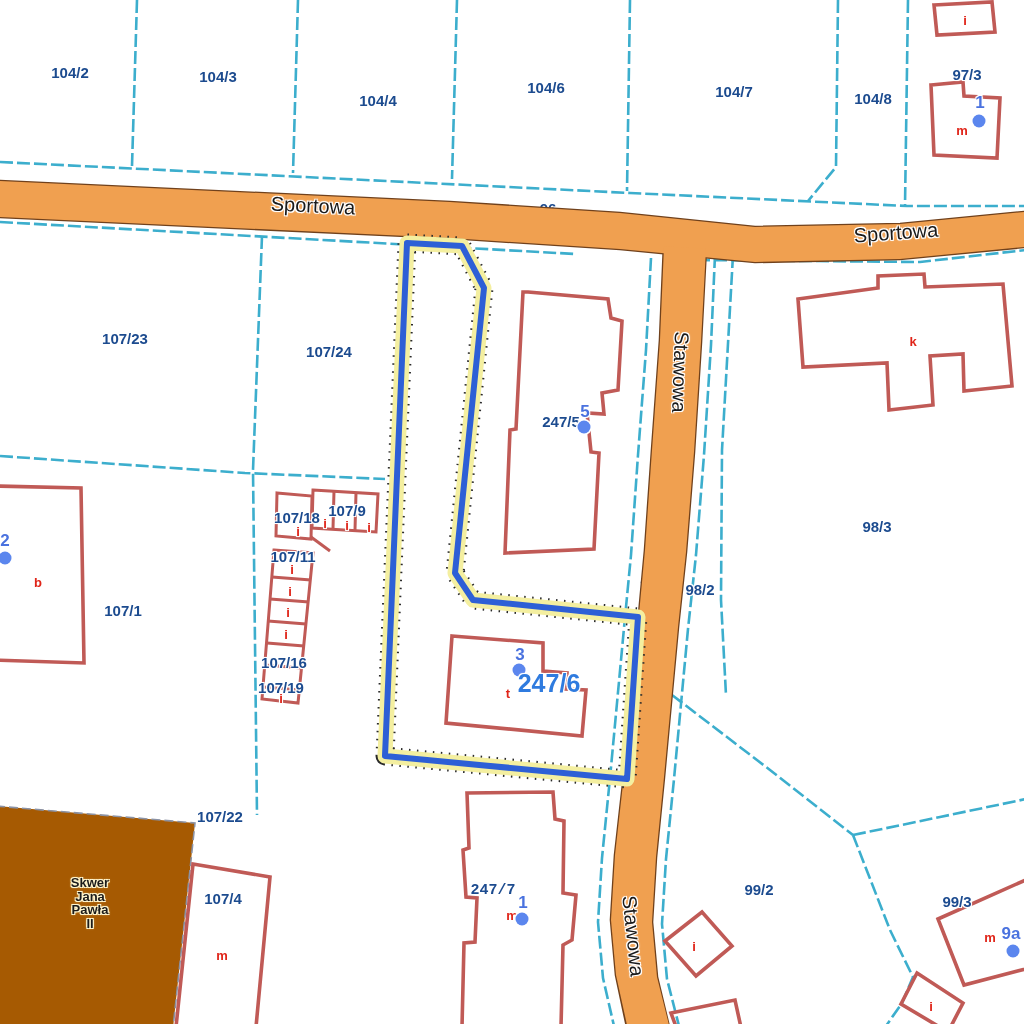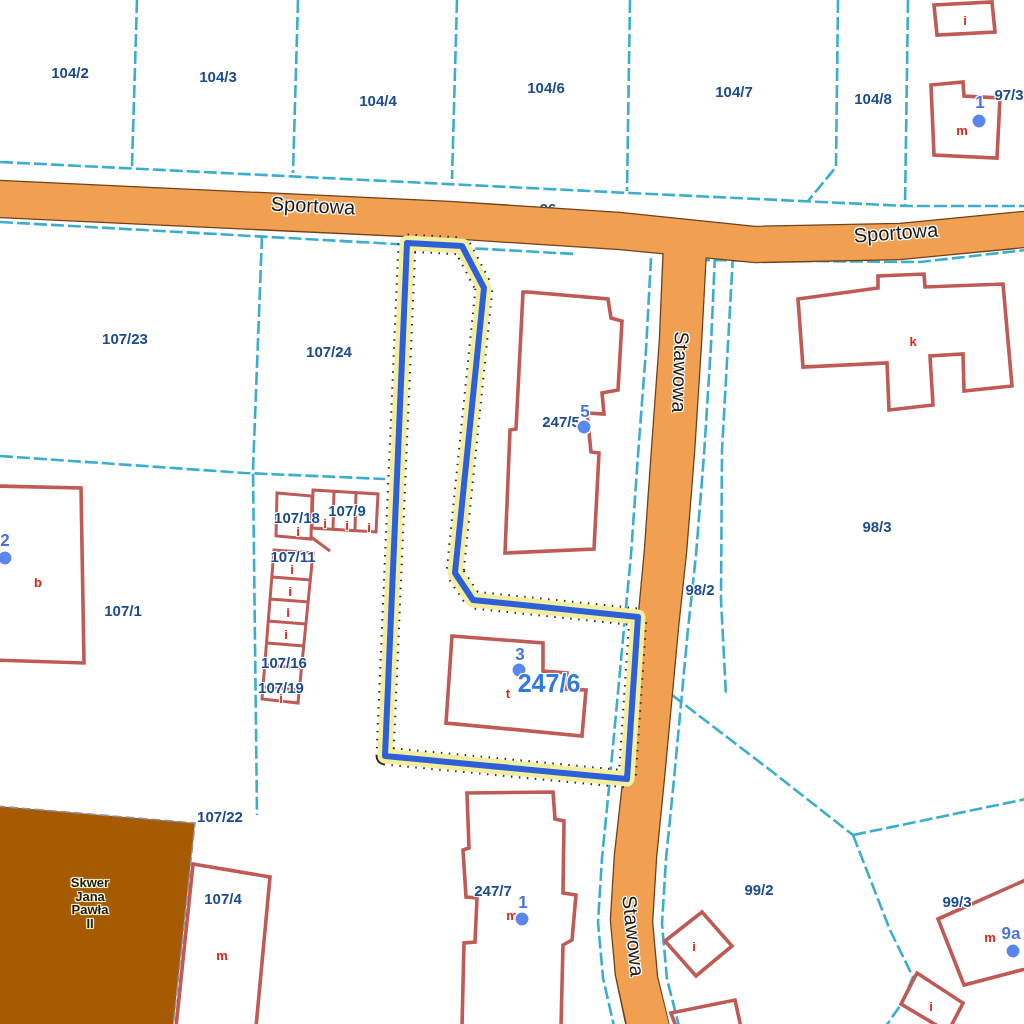--- a/index.html
+++ b/index.html
@@ -100,35 +100,35 @@
     </g>
   </svg>
 
   <div id="labels">
       <div class="lbl parcel" style="left: 70px; top: 73px;">104/2</div>
       <div class="lbl parcel" style="left: 218px; top: 77px;">104/3</div>
       <div class="lbl parcel" style="left: 378px; top: 82px; margin-top: 19px;">104/4</div>
       <div class="lbl parcel" style="left: 546px; top: 88px; text-align: center;">104/6</div>
       <div class="lbl parcel" style="left: 734px; top: 92px;">104/7</div>
       <div class="lbl parcel" style="left: 873px; top: 99px;">104/8</div>
-      <div class="lbl parcel" style="left: 967px; top: 95px; margin-left: 42px;">97/3</div>
+      <div class="lbl parcel" style="left: 967px; top: 75px;">97/3</div>
       <div class="lbl parcel" style="left: 125px; top: 339px;">107/23</div>
       <div class="lbl parcel" style="left: 329px; top: 352px;">107/24</div>
       <div class="lbl parcel" style="left: 877px; top: 527px;">98/3</div>
       <div class="lbl parcel" style="left: 700px; top: 590px;">98/2</div>
       <div class="lbl parcel" style="left: 297px; top: 518px;">107/18</div>
       <div class="lbl parcel" style="left: 347px; top: 511px;">107/9</div>
       <div class="lbl parcel" style="left: 293px; top: 557px;">107/11</div>
       <div class="lbl parcel" style="left: 284px; top: 663px;">107/16</div>
       <div class="lbl parcel" style="left: 281px; top: 688px;">107/19</div>
       <div class="lbl parcel" style="left: 123px; top: 611px;">107/1</div>
       <div class="lbl parcel" style="left: 220px; top: 817px;">107/22</div>
       <div class="lbl parcel" style="left: 223px; top: 899px;">107/4</div>
       <div class="lbl parcel" style="left: 561px; top: 422px;">247/5</div>
-      <div class="lbl parcel" style="left: 493px; top: 891px;">247/7</div>
+      <div class="lbl parcel" style="left: 493px; top: 891px; font-family: Liberation Mono, monospace;">247/7</div>
       <div class="lbl parcel" style="left: 759px; top: 890px;">99/2</div>
       <div class="lbl parcel" style="left: 957px; top: 902px;">99/3</div>
       <div class="lbl bletter" style="left: 965px; top: 21px;">i</div>
       <div class="lbl bletter" style="left: 962px; top: 131px;">m</div>
       <div class="lbl bletter" style="left: 913px; top: 342px;">k</div>
       <div class="lbl bletter" style="left: 38px; top: 583px;">b</div>
       <div class="lbl bletter" style="left: 298px; top: 532px;">i</div>
       <div class="lbl bletter" style="left: 325px; top: 524px;">i</div>
       <div class="lbl bletter" style="left: 347px; top: 526px;">i</div>
       <div class="lbl bletter" style="left: 369px; top: 528px;">i</div>

